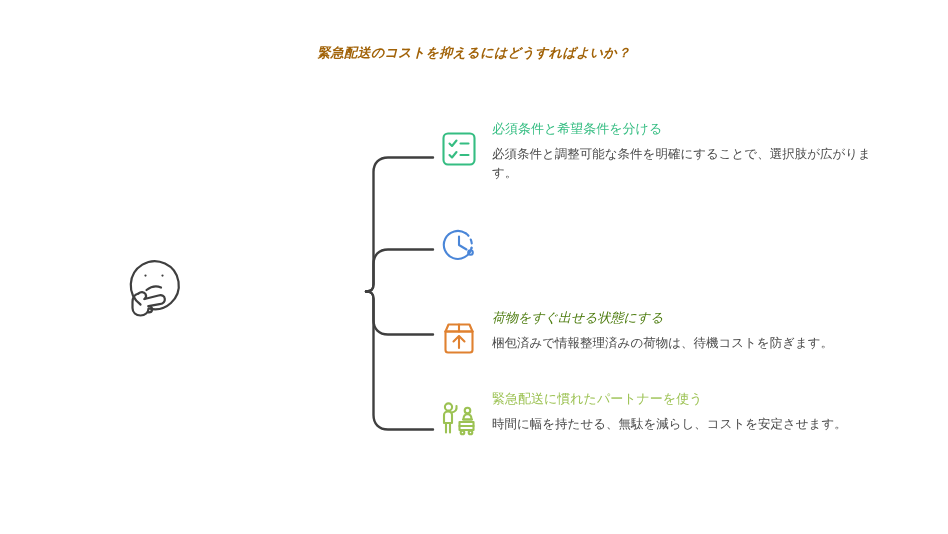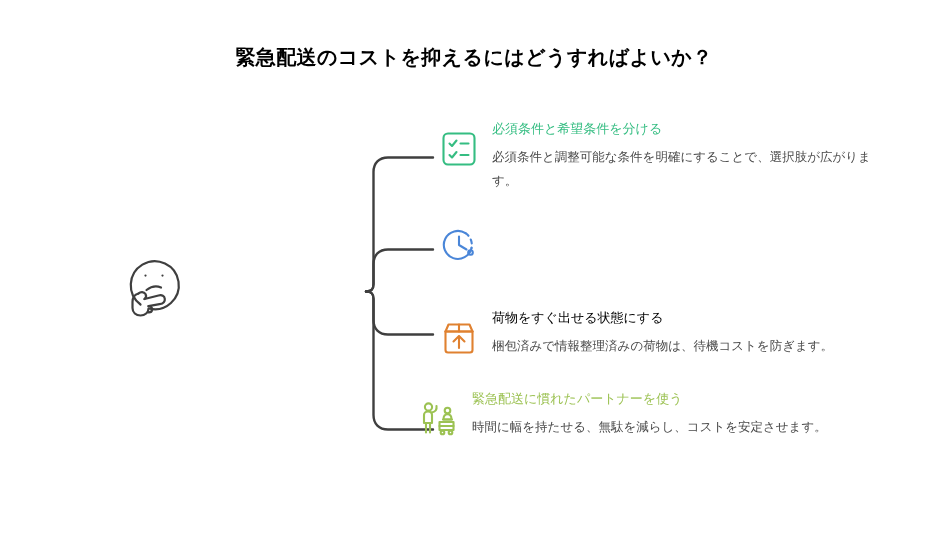--- a/index.html
+++ b/index.html
@@ -16,25 +16,26 @@
     -webkit-font-smoothing: antialiased;
   }
 
   
   #title {
     position: absolute;
     left: 0;
     top: 44px;
     width: 948px;
     text-align: center;
-    font-size: 20px;
+    font-size: 13px;
     font-weight: bold;
-    color: #000000;
+    color: #a16207;
     letter-spacing: 0.4px;
     white-space: nowrap;
+    font-style: italic;
   }
 
   
   #connectors {
     position: absolute;
     left: 0;
     top: 0;
     width: 948px;
     height: 534px;
     pointer-events: none;
@@ -67,35 +68,35 @@
   }
   .branch-heading {
     font-size: 13px;
     line-height: 22px;
     font-weight: normal;
     margin: 0 0 5px 0;
     white-space: nowrap;
   }
   .branch-desc {
     font-size: 12.5px;
-    line-height: 24px;
+    line-height: 19px;
     color: #4a4a4a;
     margin: 0;
   }
 
   
   #branch-0 { left: 440px; top: 118px; }
   #branch-1 { left: 440px; top: 214px; }
   #branch-2 { left: 440px; top: 307px; }
-  #branch-3 { left: 420px; top: 388px; }
+  #branch-3 { left: 440px; top: 388px; }
 
   
   .c-green  { color: #35bd82; }
   .c-blue   { color: #4a86d8; }
-  .c-orange { color: #000000; }
+  .c-orange { color: #4d7c0f; font-style: italic; }
   .c-lime   { color: #9cc253; }
 </style>
 </head>
 <body>
 
 <div id="title">緊急配送のコストを抑えるにはどうすればよいか？</div>
 
 <svg id="connectors" viewBox="0 0 948 534" xmlns="http://www.w3.org/2000/svg">
   <defs>
     <linearGradient id="trunkFade" x1="0" y1="0" x2="1" y2="0">

